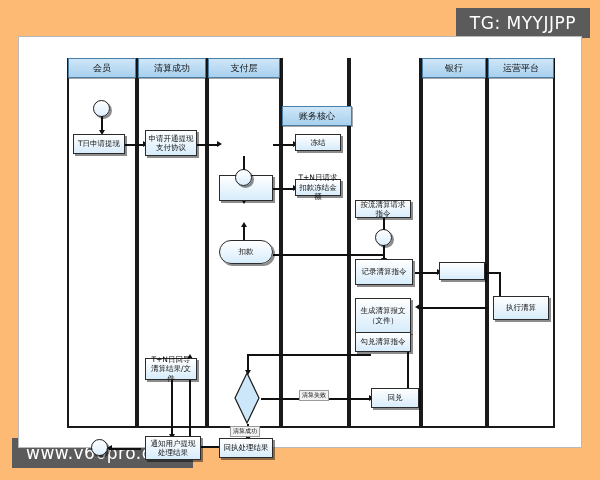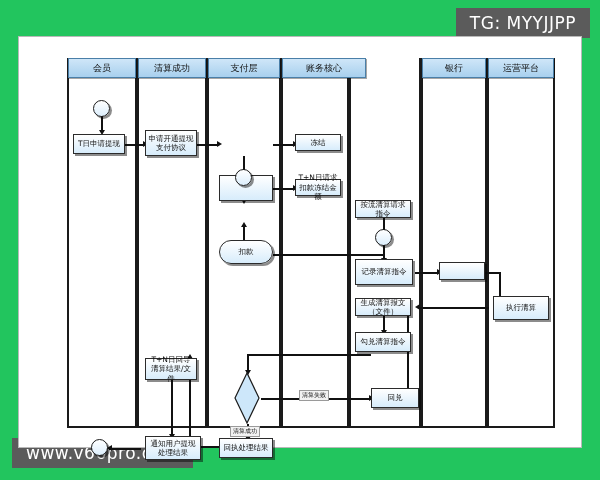--- a/index.html
+++ b/index.html
@@ -3,21 +3,21 @@
 <meta charset="utf-8">
 <style>
   * { box-sizing: border-box; }
   html, body {
     margin: 0; padding: 0;
     width: 600px; height: 480px;
     background: #ffffff;
     font-family: "DejaVu Sans", "Liberation Sans", sans-serif;
     overflow: hidden;
   }
-  #root { position: relative; width: 600px; height: 480px; background: #22c55e; }
+  #root { position: relative; width: 600px; height: 480px; background: #fdba74; }
 
   
   .wm {
     position: absolute;
     background: #5b5b5b;
     color: #ffffff;
     display: flex; align-items: center; justify-content: center;
     letter-spacing: 0.5px;
   }
   #wm-tg { right: 10px; top: 8px; padding: 5px 14px; font-size: 17px; }
@@ -130,21 +130,21 @@
       <div class="lane" style="left:70px;  width:70px;"></div>
       <div class="lane" style="left:140px; width:74px;"></div>
       <div class="lane" style="left:214px; width:68px;"></div>
       <div class="lane" style="left:282px; width:72px;"></div>
       <div class="lane" style="left:354px; width:66px;"></div>
       <div class="lane" style="left:420px; width:68px;"></div>
 
       <div class="lane-head" style="left:1px;   width:68px;">会员</div>
       <div class="lane-head" style="left:71px;  width:68px;">清算成功</div>
       <div class="lane-head" style="left:141px; width:72px;">支付层</div>
-      <div class="lane-head" style="left:215px; width:84px;">账务核心</div>
+      <div class="lane-head" style="left:215px; width:70px;margin-top:48px;">账务核心</div>
       <div class="lane-head" style="left:355px; width:64px;">银行</div>
       <div class="lane-head" style="left:421px; width:66px;">运营平台</div>
 
       <div class="conn v" style="left:34px; top:58px; height:15px;"></div>
       <div class="arw arw-d" style="left:31.5px; top:72px;"></div>
 
       <div class="conn h" style="left:58px; top:86px; width:20px;"></div>
       <div class="arw arw-r" style="left:76px; top:83px;"></div>
 
       <div class="conn h" style="left:130px; top:86px; width:22px;"></div>
@@ -244,21 +244,21 @@
       <div class="startnode" style="left:308px; top:171px;"></div>
 
       <div class="node" style="left:288px; top:201px; width:58px; height:26px;">
         <span>记录清算指令</span>
       </div>
 
       <div class="node" style="left:372px; top:204px; width:46px; height:18px;">
         <span></span>
       </div>
 
-      <div class="node" style="left:288px; top:240px; width:56px; height:18px;">
+      <div class="node" style="left:288px; top:240px; width:56px; height:35px;">
         <span>生成清算报文（文件）</span>
       </div>
 
       <div class="node" style="left:426px; top:238px; width:56px; height:24px;">
         <span>执行清算</span>
       </div>
 
       <div class="node" style="left:288px; top:274px; width:56px; height:20px;">
         <span>勾兑清算指令</span>
       </div>

